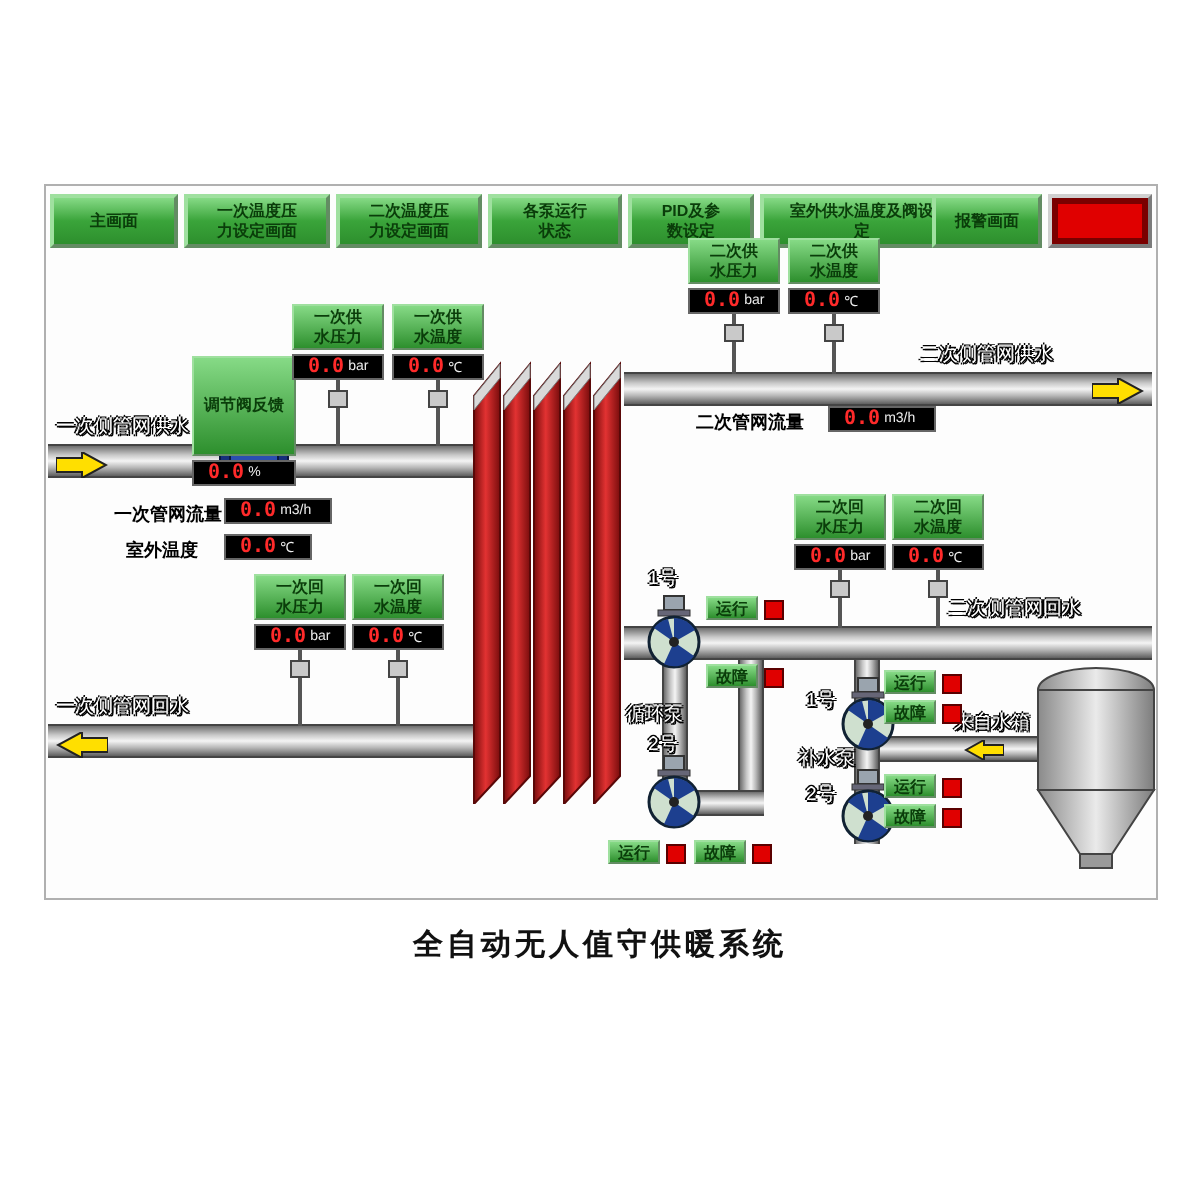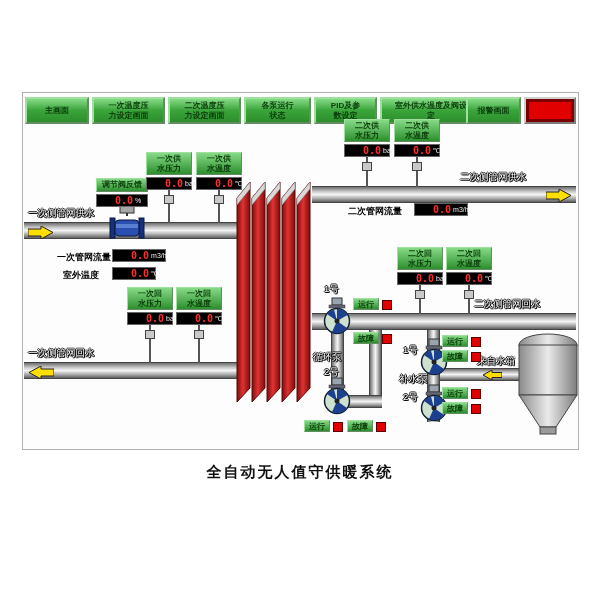--- a/index.html
+++ b/index.html
@@ -34,23 +34,23 @@
   .plabel { position:absolute; color:#fff; font-weight:normal; font-size:9.5px; white-space:nowrap;
             text-shadow:-1px 0 #000, 1px 0 #000, 0 -1px #000, 0 1px #000, 1px 1px #000; }
   .klabel { position:absolute; color:#000; font-weight:bold; font-size:9px; white-space:nowrap; }
 
   
   .mgroup { position:absolute; width:46px; }
   .glabel { box-sizing:border-box; background:linear-gradient(180deg,#86da86,#2d8f2d);
             border:1px outset #9fe09f; color:#0a3d0a; font-weight:bold; font-size:8px;
             line-height:1.2; text-align:center; padding:1px 8px; min-height:20px;
             display:flex; align-items:center; justify-content:center; }
-  .glabel.one-line { padding:1px 2px; min-height:13px; }
+  .glabel.one-line { padding:19px 2px; min-height:13px; }
   .disp { background:#000; border:1px solid #666; height:13px; margin-top:2px;
-          display:flex; align-items:center; justify-content:space-between; gap:2px; padding:0 18px;
+          display:flex; align-items:center; justify-content:flex-start; gap:2px; padding:0 7px;
           box-sizing:border-box; }
   .val { color:#ff2a2a; font-family:"DejaVu Sans Mono", monospace; font-weight:bold; font-size:10px; }
   .unit { color:#eee; font-size:7px; }
   .sensor { margin:0 auto; width:10px; position:relative; }
   .sensor::before { content:""; position:absolute; left:4px; top:0; height:100%; width:2px; background:#555; }
   .sensor::after  { content:""; position:absolute; left:0; top:5px; width:8px; height:7px;
                     background:#c9c9c9; border:1px solid #444; }
 
   
   .slabel { position:absolute; width:26px; height:12px; box-sizing:border-box;

